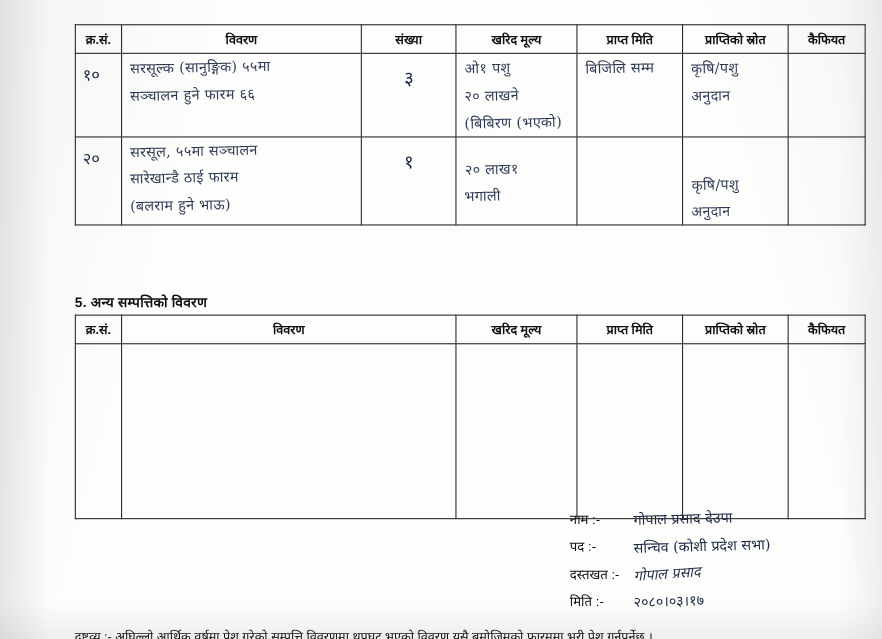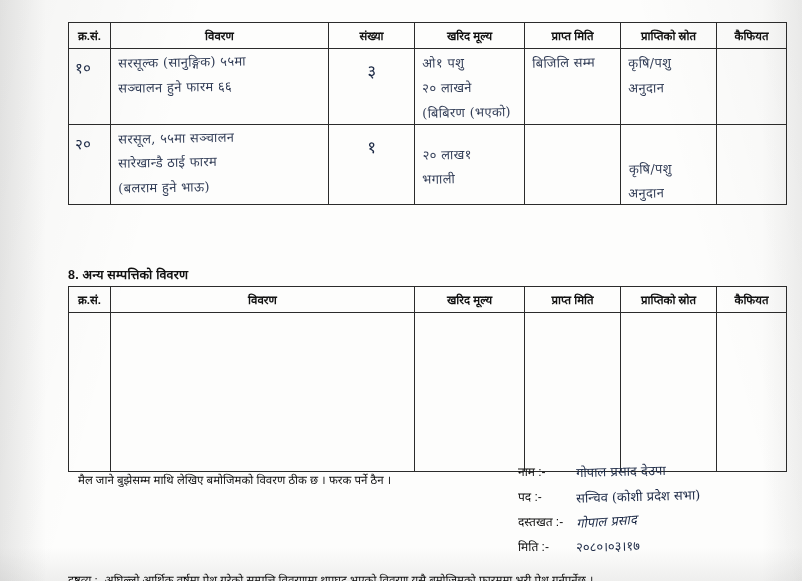--- a/index.html
+++ b/index.html
@@ -244,21 +244,21 @@
           </td>
           <td>
             <span class="hw hw-ink"></span>
           </td>
         </tr>
       </tbody>
     </table>
   </div>
 
   <div class="section" style="top:266px;">
-    <div class="section-title">8. अन्य सम्पत्तिको विवरण</div>
+    <div class="section-title">5. अन्य सम्पत्तिको विवरण</div>
     <table class="form">
       <colgroup>
         <col style="width:42px">
         <col style="width:304px">
         <col style="width:110px">
         <col style="width:96px">
         <col style="width:96px">
         <col style="width:70px">
       </colgroup>
       <thead>
@@ -289,21 +289,20 @@
             <span class="hw hw-ink"></span>
           </td>
           <td>
             <span class="hw hw-ink"></span>
           </td>
         </tr>
       </tbody>
     </table>
   </div>
 
-  <div class="note-line" style="left:78px; top:472px;">मैल जाने बुझेसम्म माथि लेखिए बमोजिमको विवरण ठीक छ । फरक पर्ने ठैन ।</div>
 
   <div class="sign-block" style="top:462px; right:12px;">
     <div class="sign-row">
       <span class="sign-label">नाम :-</span>
       <span class="sign-value">गोपाल प्रसाद देउपा</span>
     </div>
     <div class="sign-row">
       <span class="sign-label">पद :-</span>
       <span class="sign-value">सन्चिव (कोशी प्रदेश सभा)</span>
     </div>

